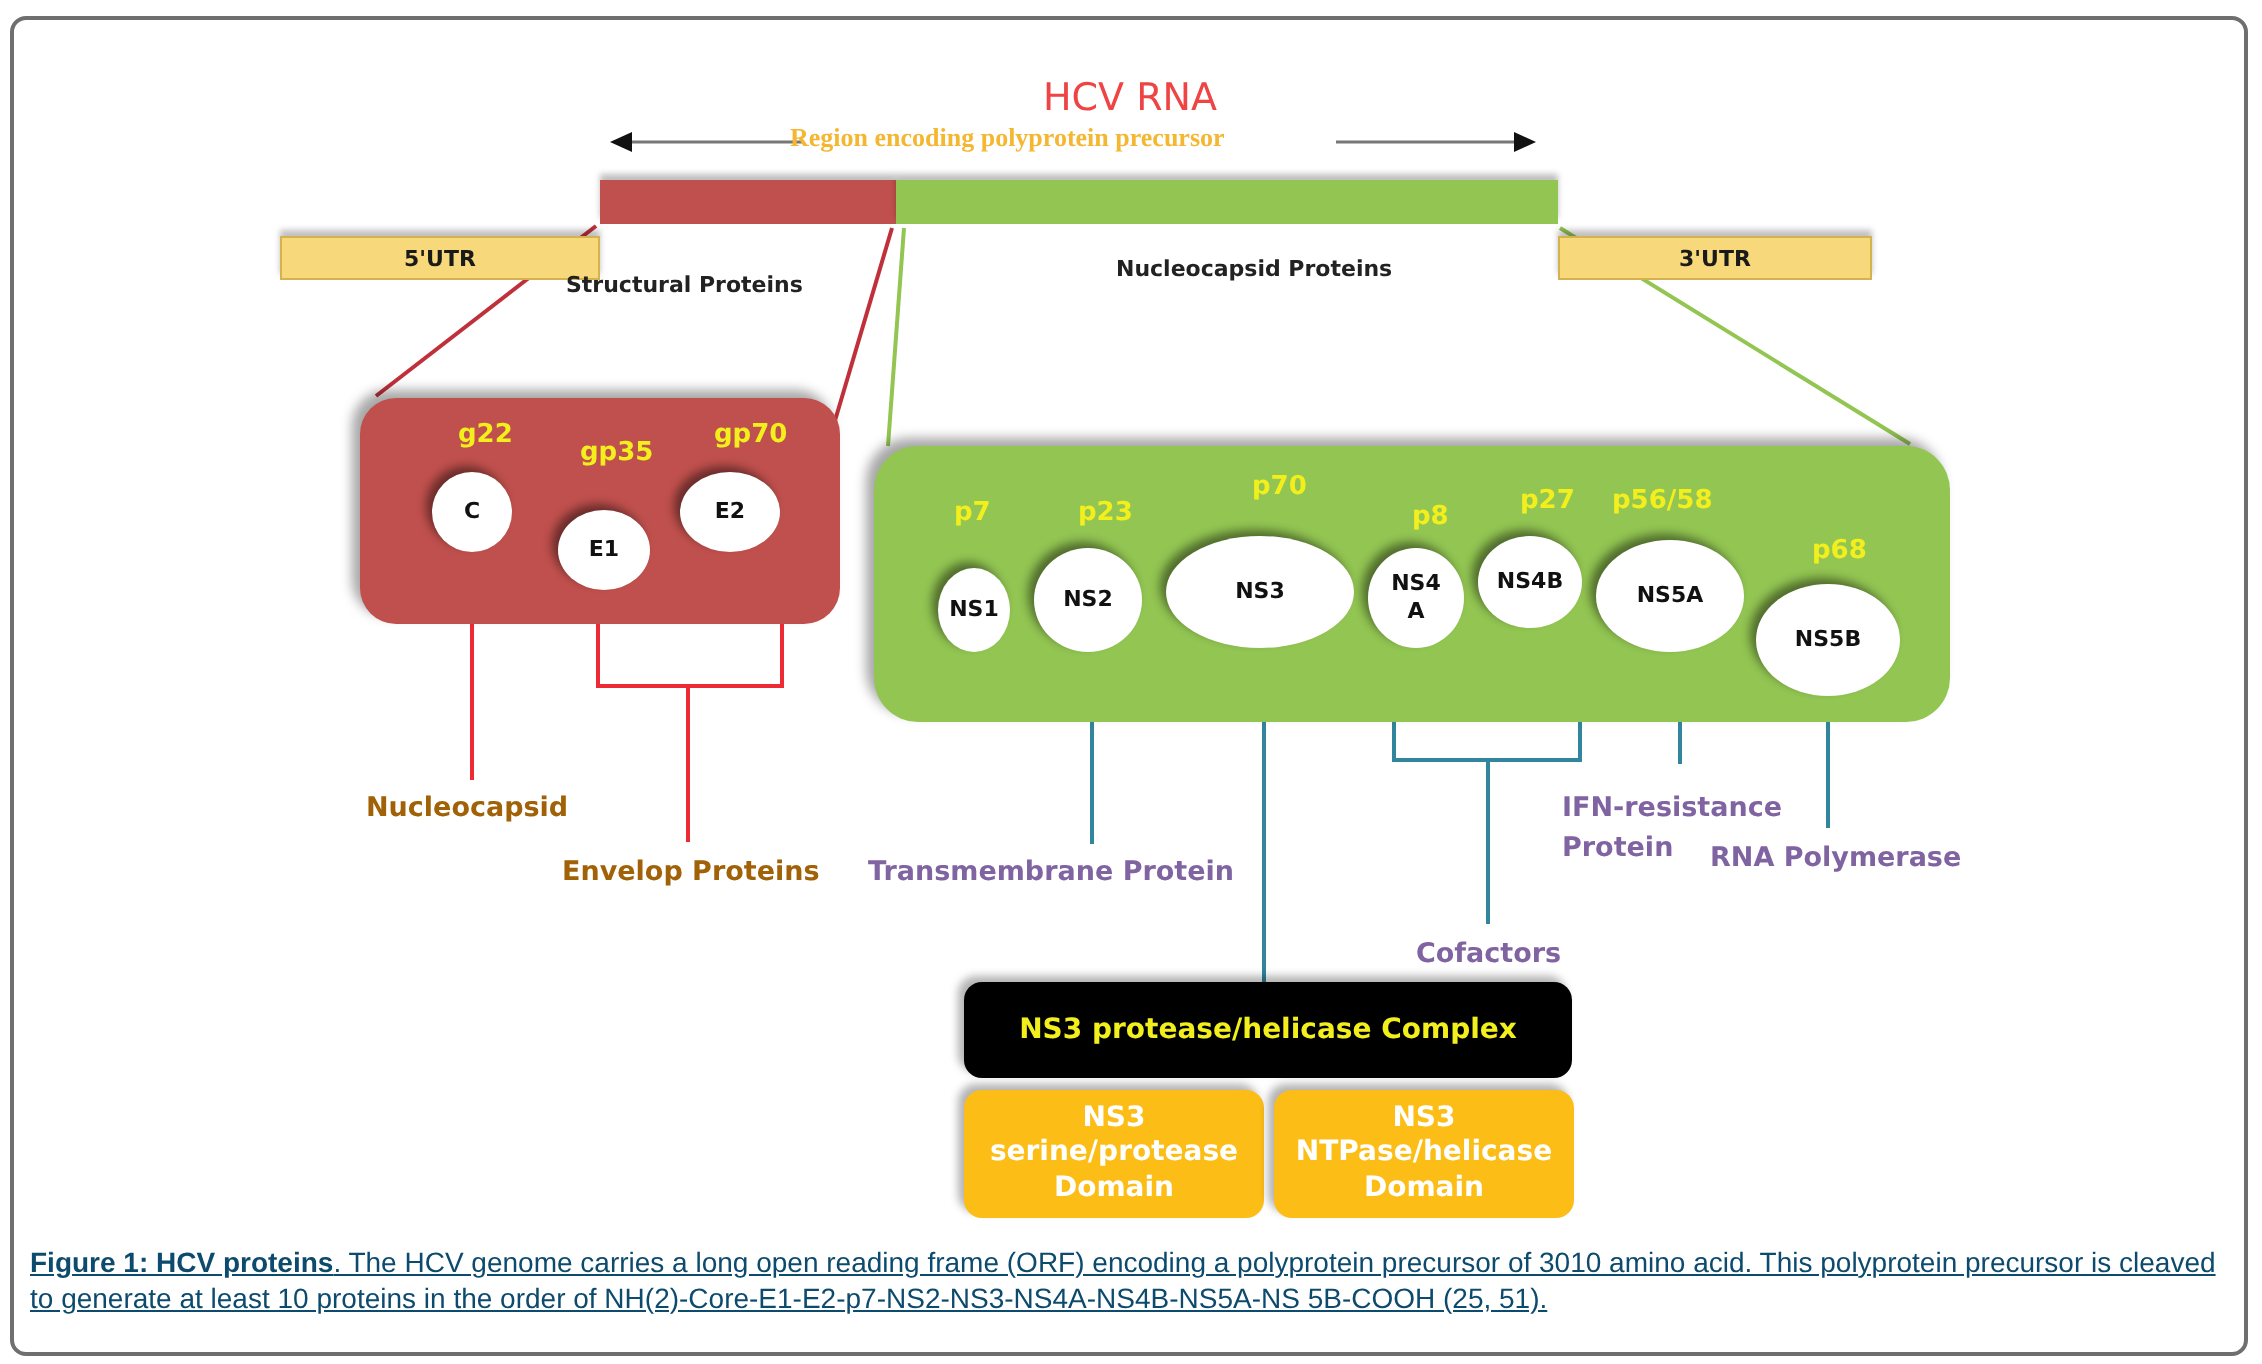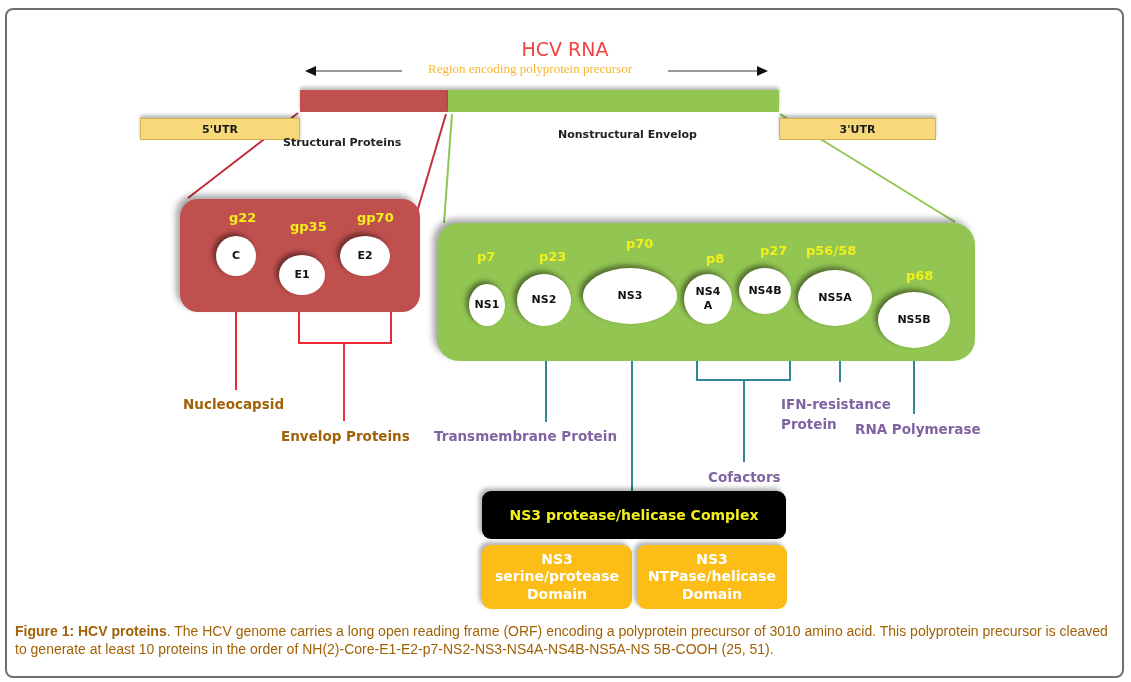--- a/index.html
+++ b/index.html
@@ -1,36 +1,36 @@
 <!DOCTYPE html>
 <html><head>
 <meta charset="utf-8">
 <style>
   html, body { margin:0; padding:0; background:#ffffff; }
   body { width:1131px; height:682px; position:relative; overflow:hidden; font-family:"Liberation Sans", sans-serif; }
   .frame { position:absolute; left:5px; top:8px; width:1119px; height:670px; border:2px solid #6f6f6f; border-radius:8px; box-sizing:border-box; background:#fff; }
   .abs { position:absolute; }
   svg.lines { position:absolute; left:0; top:0; width:1131px; height:682px; }
   .title { left:490px; top:38px; width:150px; text-align:center; font-family:"DejaVu Sans", sans-serif; font-size:19px; color:#ef4444; }
-  .region-label { left:395px; top:61px; width:270px; text-align:center; font-family:"Liberation Serif", serif; font-weight:normal; font-size:13px; color:#f5b731; }
+  .region-label { left:395px; top:61px; width:270px; font-family:"Liberation Serif", serif; font-weight:bold; font-size:13px; color:#f5b731; }
   .seg { position:absolute; top:90px; height:22px; box-shadow:0 -3px 3px rgba(0,0,0,0.25); box-sizing:border-box; display:flex; align-items:center; justify-content:center; font-weight:bold; font-size:11px; color:#1a1a1a; font-family:"DejaVu Sans", sans-serif; }
   .utr { background:#f7d87a; border:1px solid #d4b24f;margin-top:28px; }
   .struct { background:#c0504d; }
   .nonstruct { background:#92c552; }
   .seg-label { font-family:"DejaVu Sans", sans-serif; font-weight:bold; font-size:11px; color:#222; }
   .box-red { left:180px; top:199px; width:240px; height:113px; background:#c0504d; border-radius:18px; box-shadow:-4px -4px 6px rgba(0,0,0,0.35); }
   .box-green { left:437px; top:223px; width:538px; height:138px; background:#92c552; border-radius:22px; box-shadow:-4px -4px 6px rgba(0,0,0,0.35); }
   .bubble { position:absolute; background:#fff; border-radius:50%; box-shadow:-3px -3px 5px rgba(0,0,0,0.45); display:flex; align-items:center; justify-content:center; text-align:center; font-family:"DejaVu Sans", sans-serif; font-weight:bold; font-size:11px; color:#111; line-height:1.3; }
   .mw { position:absolute; font-family:"DejaVu Sans", sans-serif; font-weight:bold; font-size:13px; color:#f2ef1c; }
   .fn { position:absolute; font-family:"DejaVu Sans", sans-serif; font-weight:bold; font-size:13.5px; }
   .red-t { color:#a16207; }
   .purple-t { color:#8064a2; }
   .complex { left:482px; top:491px; width:304px; height:48px; background:#000000; border-radius:9px; box-shadow:-3px -3px 4px rgba(0,0,0,0.3); display:flex; align-items:center; justify-content:center; font-family:"DejaVu Sans", sans-serif; font-weight:bold; font-size:14px; color:#f2ef1c; }
   .domain { top:545px; width:150px; height:64px; background:#fbbd16; border-radius:9px; box-shadow:-3px -3px 4px rgba(0,0,0,0.3); display:flex; align-items:center; justify-content:center; text-align:center; font-family:"DejaVu Sans", sans-serif; font-weight:bold; font-size:14px; color:#ffffff; line-height:1.25; white-space:pre-line; }
-  .caption { left:15px; top:622px; width:1105px; font-family:"Liberation Sans", sans-serif; font-size:14px; line-height:18px; color:#a16207; }
+  .caption { left:15px; top:622px; width:1105px; font-family:"Liberation Sans", sans-serif; font-size:14px; line-height:18px; color:#0c4a6e;text-decoration:underline; }
   .caption b { font-weight:bold; }
 </style>
 </head>
 <body>
 
 <div class="frame"></div>
 
 <svg class="lines">
 
   <line x1="312" y1="71" x2="402" y2="71" stroke="#777" stroke-width="1.5"></line>
@@ -61,21 +61,21 @@
 <div class="seg utr" style="left:140px;width:160px;">
     <span>5'UTR</span>
   </div>
 <div class="seg struct" style="left:300px;width:148px;"></div>
 <div class="seg nonstruct" style="left:448px;width:331px;"></div>
 <div class="seg utr" style="left:779px;width:157px;">
     <span>3'UTR</span>
   </div>
 
 <div class="abs seg-label" style="left:283px;top:136px;">Structural Proteins</div>
-<div class="abs seg-label" style="left:558px;top:128px;">Nonstructural Envelop</div>
+<div class="abs seg-label" style="left:558px;top:128px;">Nucleocapsid Proteins</div>
 
 <div class="abs box-red"></div>
 <div class="mw" style="left:229px;top:210px;">g22</div>
 <div class="mw" style="left:290px;top:219px;">gp35</div>
 <div class="mw" style="left:357px;top:210px;">gp70</div>
 <div class="bubble" style="left:216px;top:236px;width:40px;height:40px;">C</div>
 <div class="bubble" style="left:279px;top:255px;width:46px;height:40px;">E1</div>
 <div class="bubble" style="left:340px;top:236px;width:50px;height:40px;">E2</div>
 
 <div class="abs box-green"></div>

